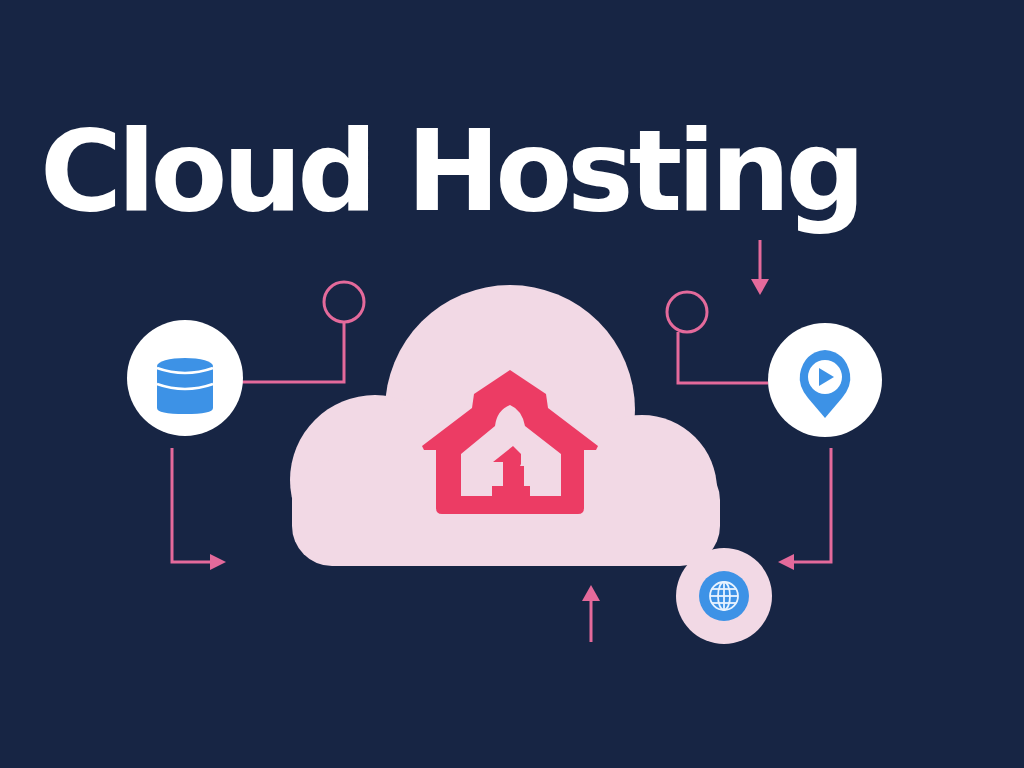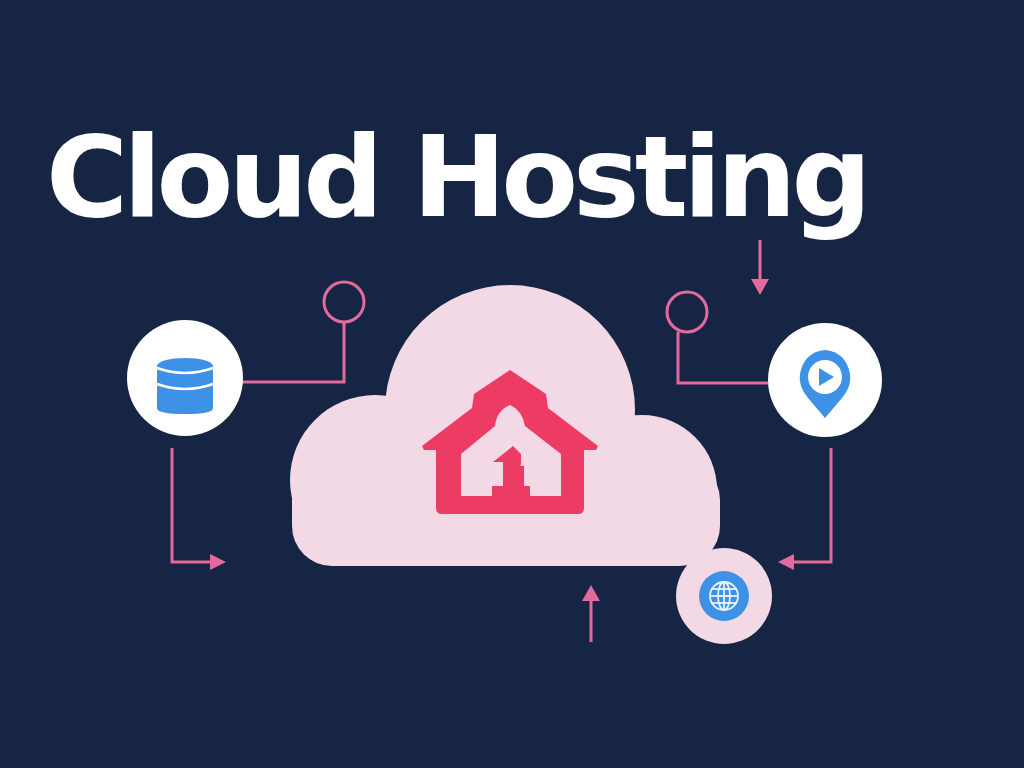--- a/index.html
+++ b/index.html
@@ -6,21 +6,21 @@
   body {
     width: 1024px; height: 768px; overflow: hidden;
     background: #172544;
     position: relative;
     font-family: "DejaVu Sans", sans-serif;
   }
   .title {
     position: absolute;
     left: 36px; top: 92px;
     width: 960px;
-    margin: 10px;
+    margin: 4px;
     font-family: "DejaVu Sans", sans-serif;
     font-weight: bold;
     font-size: 112px;
     line-height: 150px;
     letter-spacing: -5px;
     color: #ffffff;
     white-space: nowrap;
   }
   svg.diagram { position: absolute; left: 0; top: 0; }
 </style>

